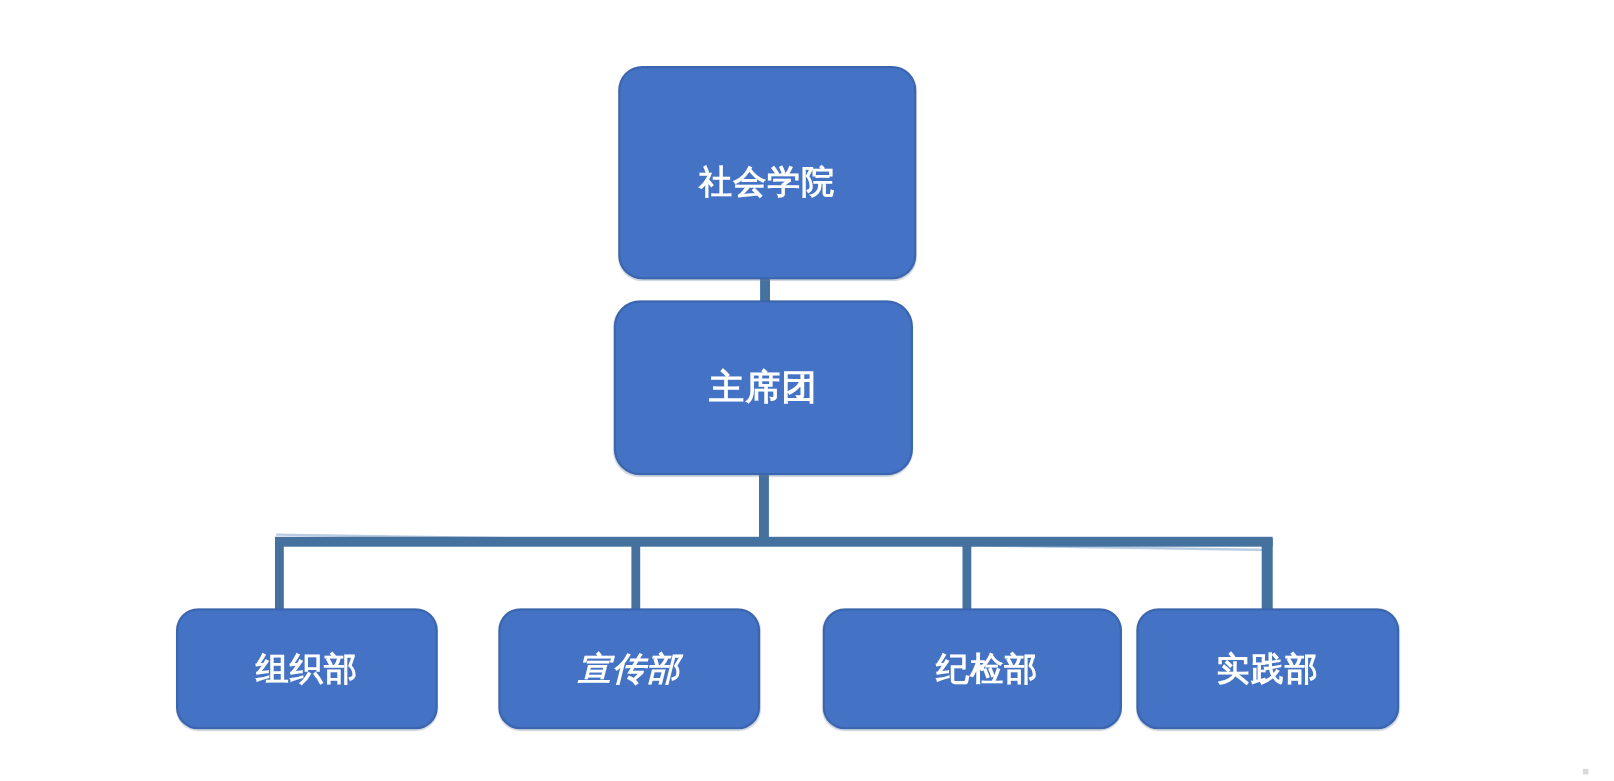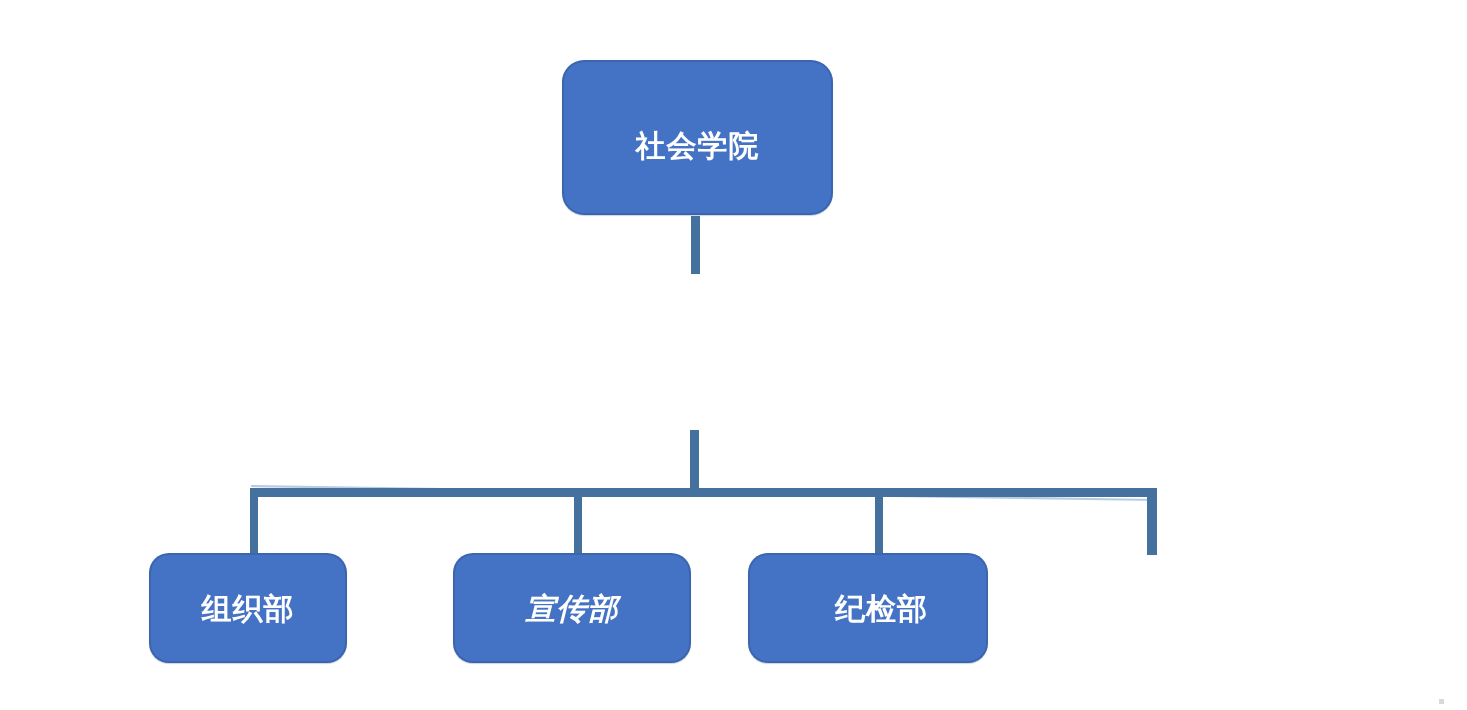--- a/index.html
+++ b/index.html
@@ -36,43 +36,43 @@
   .label {
     font-weight: 600;
     letter-spacing: 1px;
     line-height: 1.1;
     white-space: nowrap;
   }
   .node-root {
     left: 562px;
     top: 60px;
     width: 271px;
-    height: 155px;
+    height: 194px;
     border-radius: 22px;
     padding-top: 16px;
     gap: 36px;
   }
   .node-root .label { font-size: 30px; }
   .node-mid {
     left: 558px;
     top: 273px;
     width: 272px;
     height: 159px;
     border-radius: 24px;
   }
   .node-mid .label { font-size: 32px; }
   .node-dept {
     top: 553px;
     height: 110px;
     border-radius: 20px;
   }
   .node-dept .label { font-size: 30px; }
-  .dept-1 { left: 149px;  width: 198px; }
+  .dept-1 { left: 160px;  width: 238px; }
   .dept-2 { left: 453px;  width: 238px; font-style: italic; }
-  .dept-3 { left: 748px;  width: 240px; padding-left: 27px; }
+  .dept-3 { left: 748px;  width: 272px; padding-left: 27px; }
   .dept-4 { left: 1033px; width: 239px; }
   .artifact-dot {
     position: absolute;
     left: 1439px;
     top: 699px;
     width: 5px;
     height: 5px;
     background: #c9c9c9;
     opacity: 0.7;
   }
@@ -95,28 +95,34 @@
     <rect x="875" y="492" width="8" height="63" fill="#44719E"></rect>
     <rect x="1147" y="490" width="10" height="65" fill="#44719E"></rect>
 
     <rect x="250" y="488" width="907" height="9" fill="#44719E"></rect>
   </svg>
 
   <div class="node node-root" style="background-color: rgb(68, 114, 196);">
     <div class="label">社会学院</div>
   </div>
 
+  <div class="node node-mid" style="background-color: rgb(68, 114, 196);">
+    <div class="label">主席团</div>
+  </div>
 
   <div class="node node-dept dept-1" style="background-color: rgb(68, 114, 196);">
     <div class="label">组织部</div>
   </div>
 
   <div class="node node-dept dept-2" style="background-color: rgb(68, 114, 196);">
     <div class="label">宣传部</div>
   </div>
 
   <div class="node node-dept dept-3" style="background-color: rgb(68, 114, 196);">
     <div class="label">纪检部</div>
   </div>
 
+  <div class="node node-dept dept-4" style="background-color: rgb(68, 114, 196);">
+    <div class="label">实践部</div>
+  </div>
 
   <div class="artifact-dot"></div>
 </div>
 
 </body></html>

